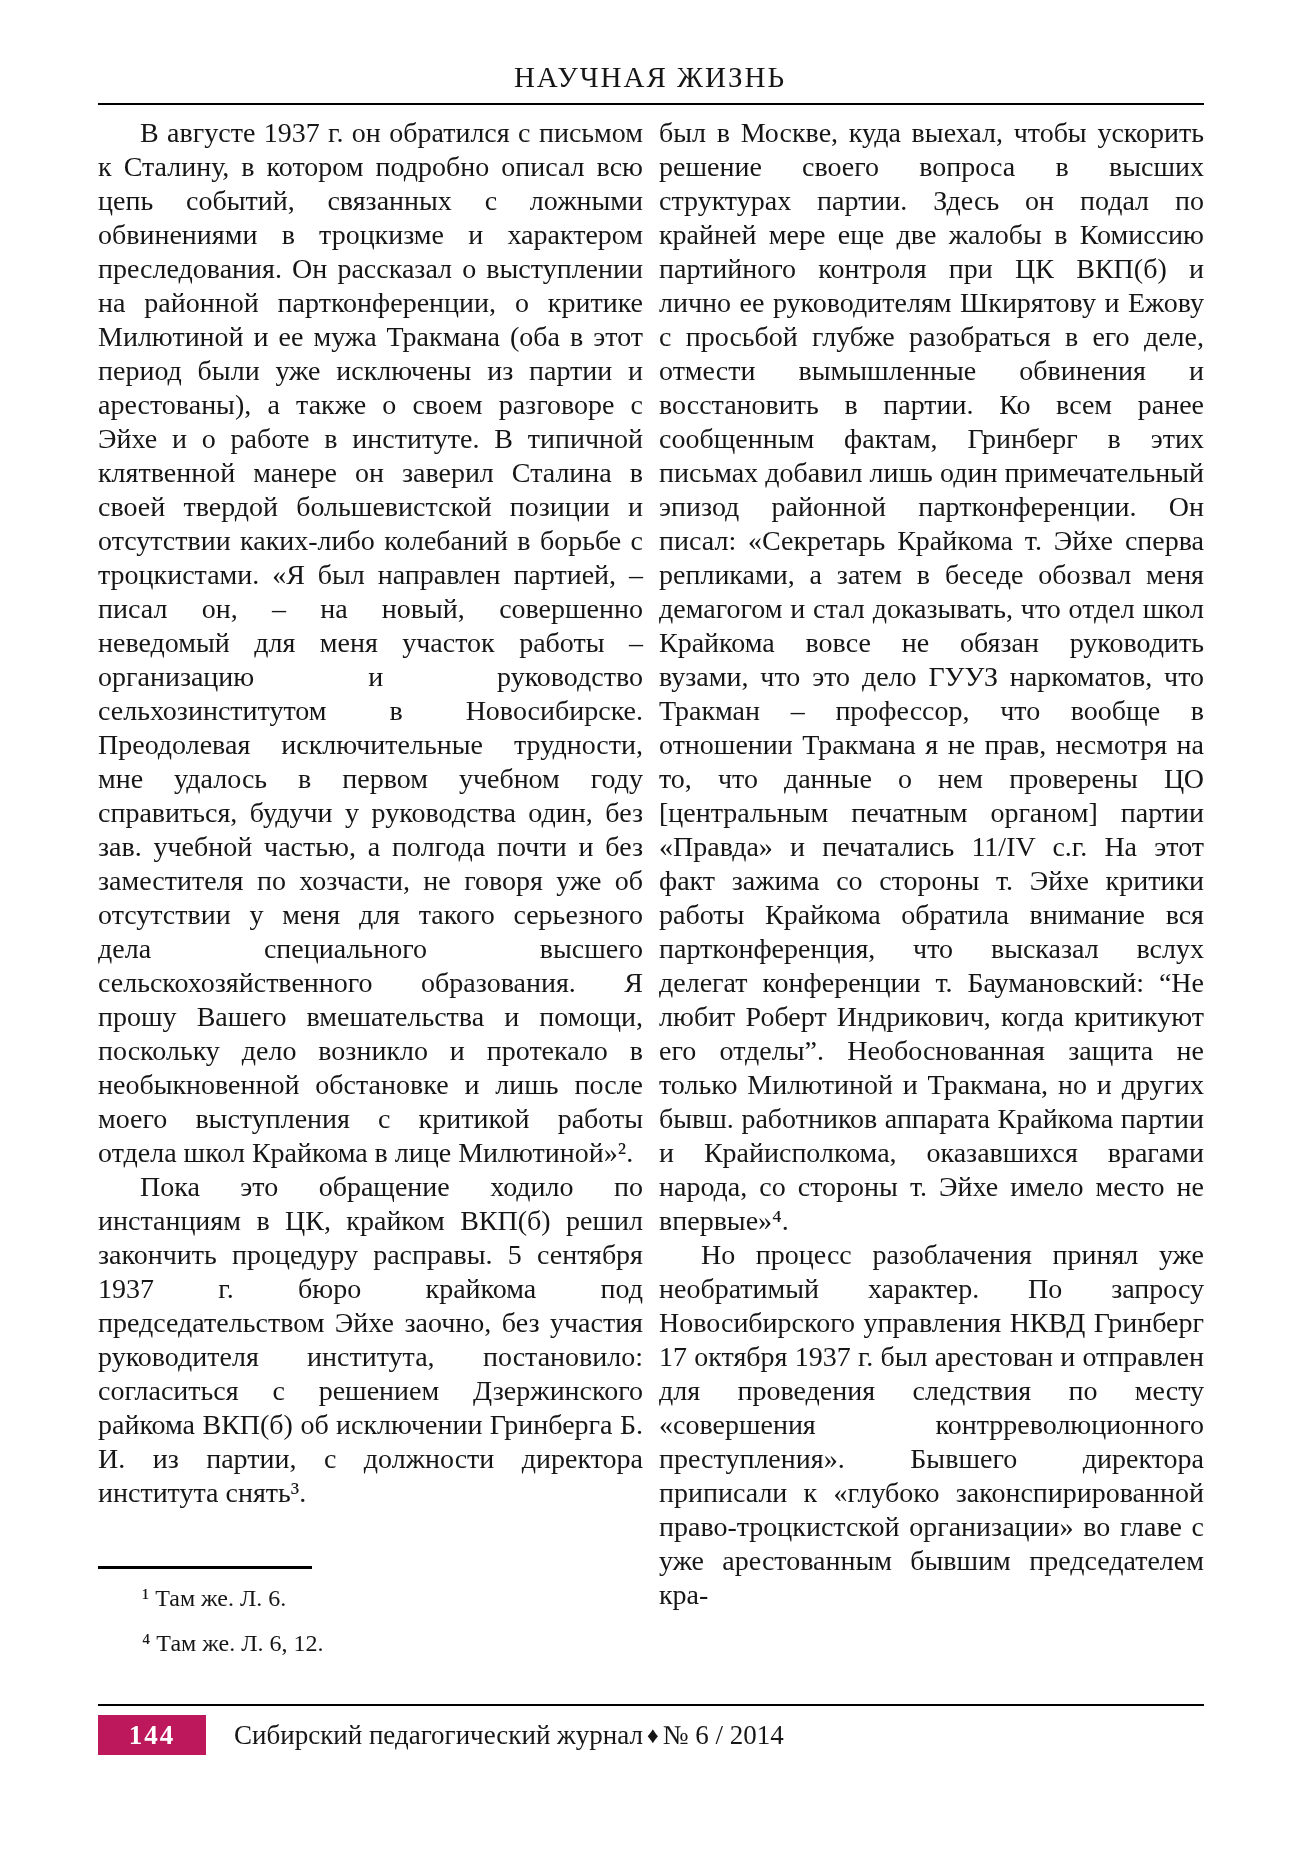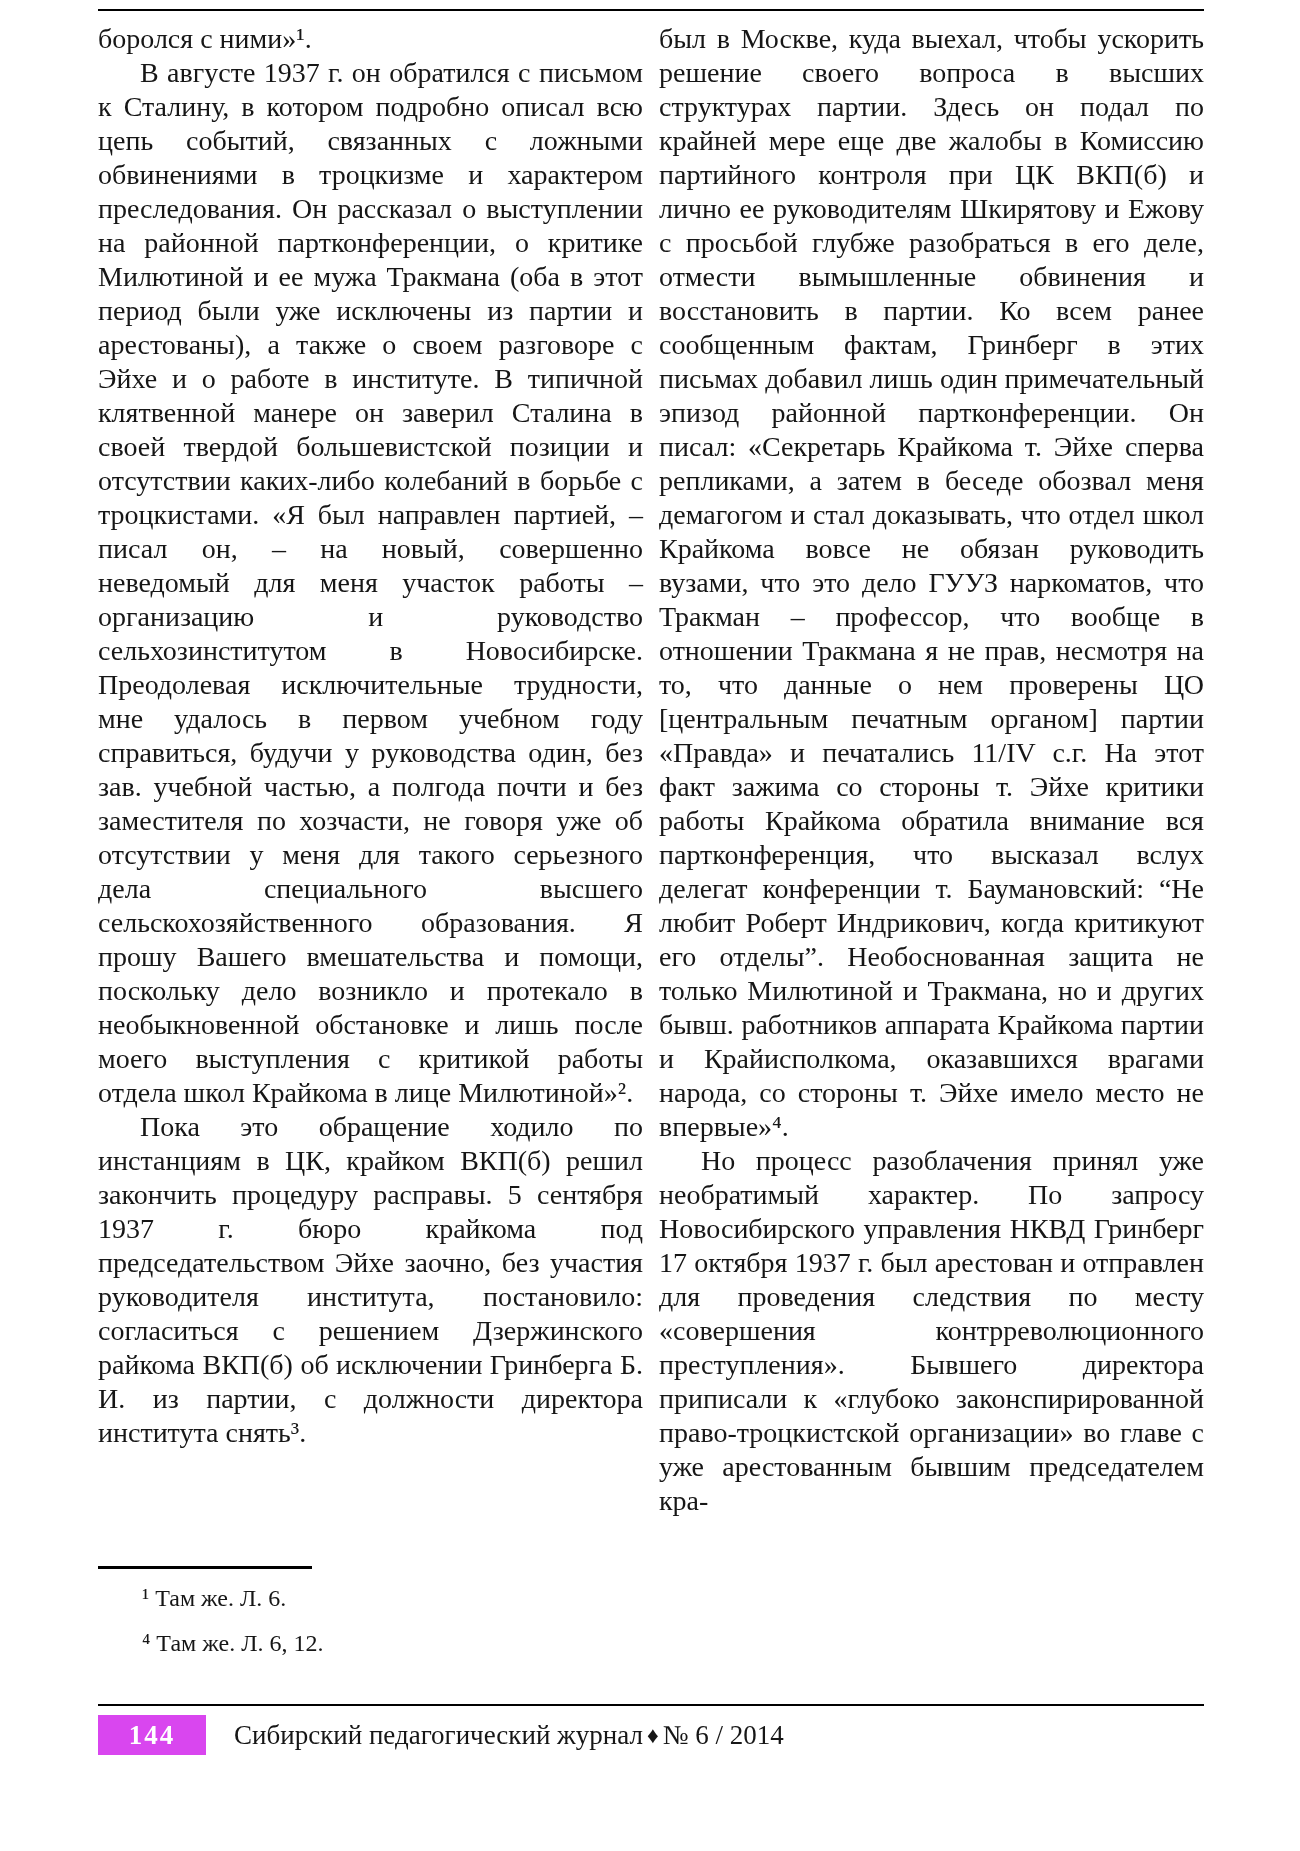--- a/index.html
+++ b/index.html
@@ -63,45 +63,45 @@
     margin-top: 9px;
     display: flex;
     align-items: center;
   }
   .page-badge {
     display: inline-flex;
     align-items: center;
     justify-content: center;
     min-width: 108px;
     height: 40px;
-    background: #d946ef;
+    background: #be185d;
     color: #fff;
     font-weight: 700;
     font-size: 27px;
     letter-spacing: 2px;
   }
   .journal-line {
     margin-left: 28px;
     display: flex;
     align-items: baseline;
     gap: 4px;
     font-size: 27px;
   }
   .diamond { font-size: 23px; position: relative; top: -1px; }
 </style>
 </head>
 <body>
 
 <div class="page">
 
+  <div class="header-title">НАУЧНАЯ ЖИЗНЬ</div>
   <div class="header-rule"></div>
 
   <div class="columns">
     <div class="col">
-      <p class="continuation">боролся с ними»¹.</p>
       <p>В августе 1937 г. он обратился с письмом к Сталину, в котором подробно описал всю цепь событий, связанных с ложными обвинениями в троцкизме и характером преследования. Он рассказал о выступлении на районной партконференции, о критике Милютиной и ее мужа Тракмана (оба в этот период были уже исключены из партии и арестованы), а также о своем разговоре с Эйхе и о работе в институте. В типичной клятвенной манере он заверил Сталина в своей твердой большевистской позиции и отсутствии каких-либо колебаний в борьбе с троцкистами. «Я был направлен партией, – писал он, – на новый, совершенно неведомый для меня участок работы – организацию и руководство сельхозинститутом в Новосибирске. Преодолевая исключительные трудности, мне удалось в первом учебном году справиться, будучи у руководства один, без зав. учебной частью, а полгода почти и без заместителя по хозчасти, не говоря уже об отсутствии у меня для такого серьезного дела специального высшего сельскохозяйственного образования. Я прошу Вашего вмешательства и помощи, поскольку дело возникло и протекало в необыкновенной обстановке и лишь после моего выступления с критикой работы отдела школ Крайкома в лице Милютиной»².</p>
       <p>Пока это обращение ходило по инстанциям в ЦК, крайком ВКП(б) решил закончить процедуру расправы. 5 сентября 1937 г. бюро крайкома под председательством Эйхе заочно, без участия руководителя института, постановило: согласиться с решением Дзержинского райкома ВКП(б) об исключении Гринберга Б. И. из партии, с должности директора института снять³.</p>
     </div>
     <div class="col">
       <p class="continuation">был в Москве, куда выехал, чтобы ускорить решение своего вопроса в высших структурах партии. Здесь он подал по крайней мере еще две жалобы в Комиссию партийного контроля при ЦК ВКП(б) и лично ее руководителям Шкирятову и Ежову с просьбой глубже разобраться в его деле, отмести вымышленные обвинения и восстановить в партии. Ко всем ранее сообщенным фактам, Гринберг в этих письмах добавил лишь один примечательный эпизод районной партконференции. Он писал: «Секретарь Крайкома т. Эйхе сперва репликами, а затем в беседе обозвал меня демагогом и стал доказывать, что отдел школ Крайкома вовсе не обязан руководить вузами, что это дело ГУУЗ наркоматов, что Тракман – профессор, что вообще в отношении Тракмана я не прав, несмотря на то, что данные о нем проверены ЦО [центральным печатным органом] партии «Правда» и печатались 11/IV с.г. На этот факт зажима со стороны т. Эйхе критики работы Крайкома обратила внимание вся партконференция, что высказал вслух делегат конференции т. Баумановский: “Не любит Роберт Индрикович, когда критикуют его отделы”. Необоснованная защита не только Милютиной и Тракмана, но и других бывш. работников аппарата Крайкома партии и Крайисполкома, оказавшихся врагами народа, со стороны т. Эйхе имело место не впервые»⁴.</p>
       <p>Но процесс разоблачения принял уже необратимый характер. По запросу Новосибирского управления НКВД Гринберг 17 октября 1937 г. был арестован и отправлен для проведения следствия по месту «совершения контрреволюционного преступления». Бывшего директора приписали к «глубоко законспирированной право-троцкистской организации» во главе с уже арестованным бывшим председателем кра-</p>
     </div>
   </div>
 
   <div class="footnotes">

